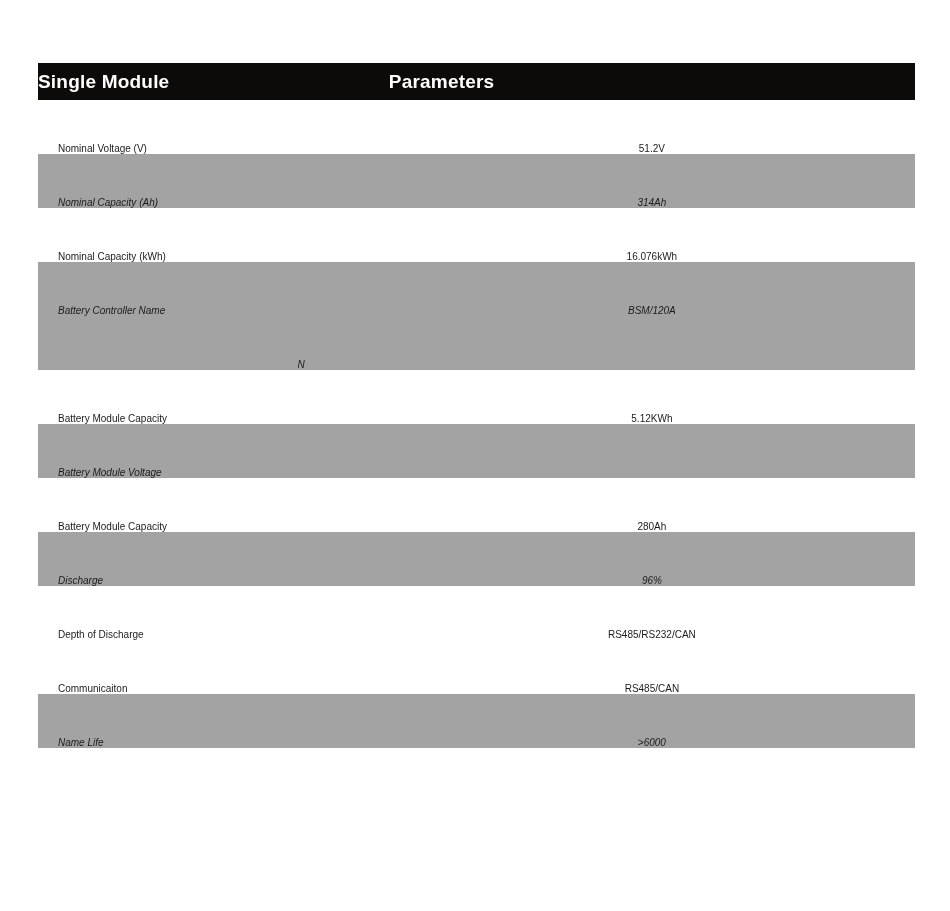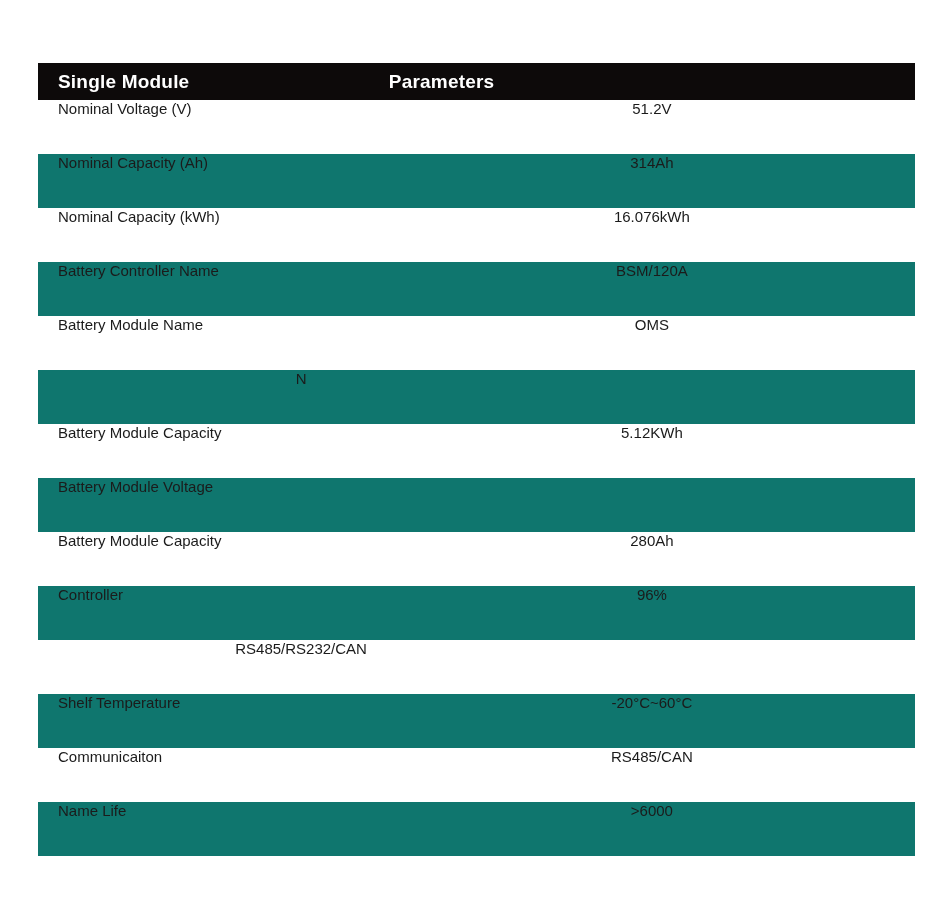--- a/index.html
+++ b/index.html
@@ -26,38 +26,38 @@
     align-items: center;
     height: 37px;
     background: #0d0a0a;
     color: #ffffff;
     font-size: 19px;
     font-weight: bold;
     letter-spacing: 0.2px;
   }
   .th-left {
     width: 40%;
-    padding-left: 20px;
     box-sizing: border-box;
     white-space: nowrap;
   }
   .th-right {
     width: 60%;
     text-align: left;
   }
   .row {
     display: flex;
-    align-items: flex-start;
+    align-items: flex-end;
     height: 54px;
     background: #ffffff;
-    font-size: 15px;
+    font-size: 10px;
     color: #1b1b1b;
   }
   .row.alt {
-    background: #0f766e;
+    background: #a3a3a3;
+    font-style: italic;
   }
   .cell-label {
     width: 40%;
     padding-left: 20px;
     box-sizing: border-box;
     white-space: nowrap;
   }
   .cell-value {
     width: 60%;
     text-align: center;
@@ -83,48 +83,41 @@
       <div class="cell-value">314Ah</div>
     </div>
     <div class="row">
       <div class="cell-label">Nominal Capacity (kWh)</div>
       <div class="cell-value">16.076kWh</div>
     </div>
     <div class="row alt">
       <div class="cell-label">Battery Controller Name</div>
       <div class="cell-value">BSM/120A</div>
     </div>
-    <div class="row">
-      <div class="cell-label">Battery Module Name</div>
-      <div class="cell-value">OMS</div>
-    </div>
     <div class="row alt">
       <div class="cell-value">N</div>
     </div>
     <div class="row">
       <div class="cell-label">Battery Module Capacity</div>
       <div class="cell-value">5.12KWh</div>
     </div>
     <div class="row alt">
       <div class="cell-label">Battery Module Voltage</div>
     </div>
     <div class="row">
       <div class="cell-label">Battery Module Capacity</div>
       <div class="cell-value">280Ah</div>
     </div>
     <div class="row alt">
-      <div class="cell-label">Controller</div>
+      <div class="cell-label">Discharge</div>
       <div class="cell-value">96%</div>
     </div>
     <div class="row">
+      <div class="cell-label">Depth of Discharge</div>
       <div class="cell-value">RS485/RS232/CAN</div>
-    </div>
-    <div class="row alt">
-      <div class="cell-label">Shelf Temperature</div>
-      <div class="cell-value">-20°C~60°C</div>
     </div>
     <div class="row">
       <div class="cell-label">Communicaiton</div>
       <div class="cell-value">RS485/CAN</div>
     </div>
     <div class="row alt">
       <div class="cell-label">Name Life</div>
       <div class="cell-value">&gt;6000</div>
     </div>
 

